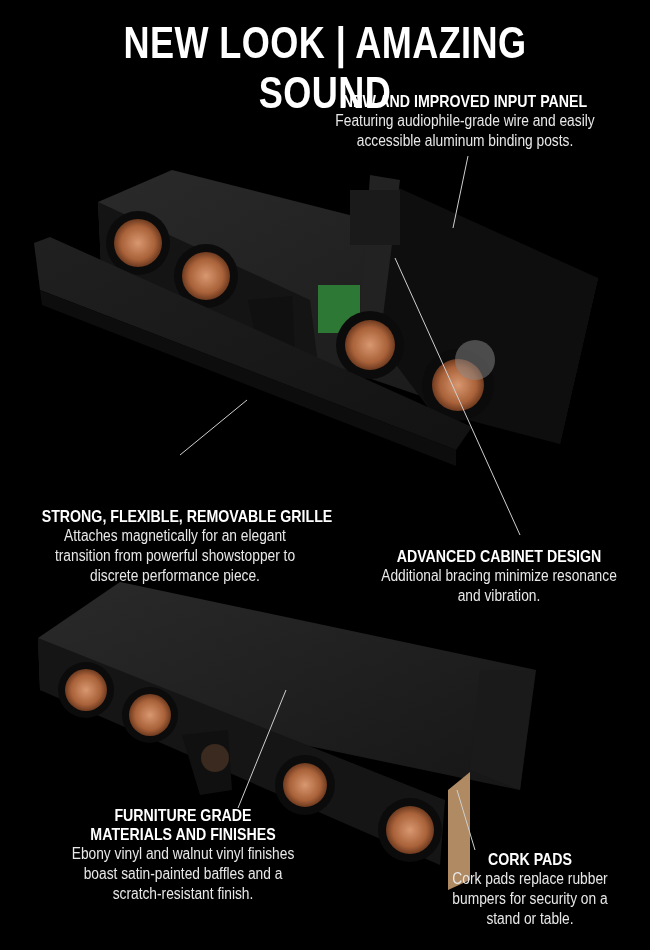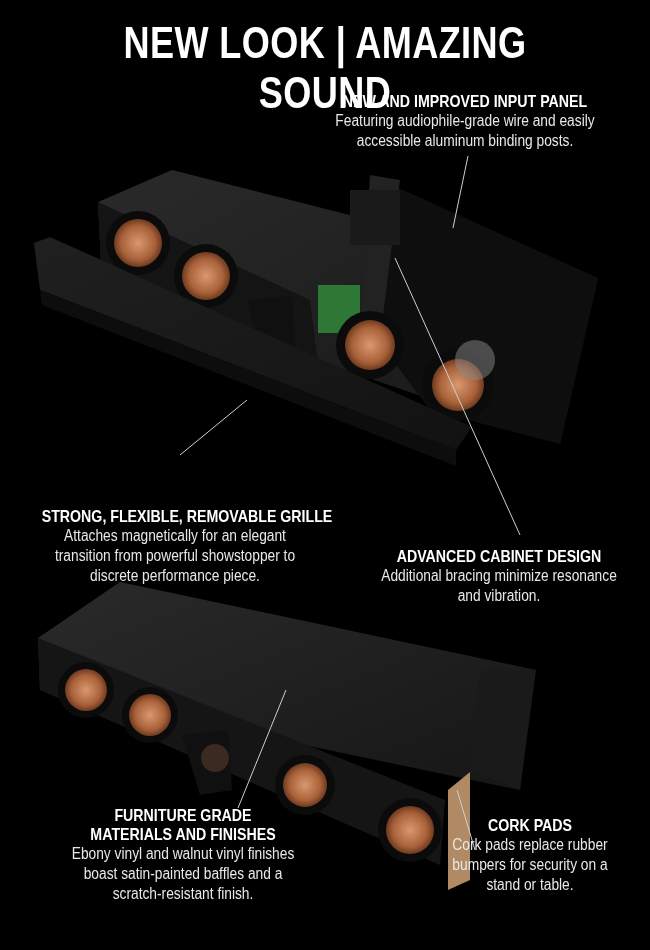--- a/index.html
+++ b/index.html
@@ -101,18 +101,18 @@
 </div>
 
 <div class="callout" style="left:38px;top:806px;width:290px;">
   <div class="h">FURNITURE GRADE</div>
   <div class="h">MATERIALS AND FINISHES</div>
   <div class="d">Ebony vinyl and walnut vinyl finishes</div>
   <div class="d">boast satin-painted baffles and a</div>
   <div class="d">scratch-resistant finish.</div>
 </div>
 
-<div class="callout" style="left:420px;top:816px;width:220px;">
+<div class="callout" style="left:420px;top:850px;width:220px;">
   <div class="h">CORK PADS</div>
   <div class="d">Cork pads replace rubber</div>
   <div class="d">bumpers for security on a</div>
   <div class="d">stand or table.</div>
 </div>
 
 </body></html>

